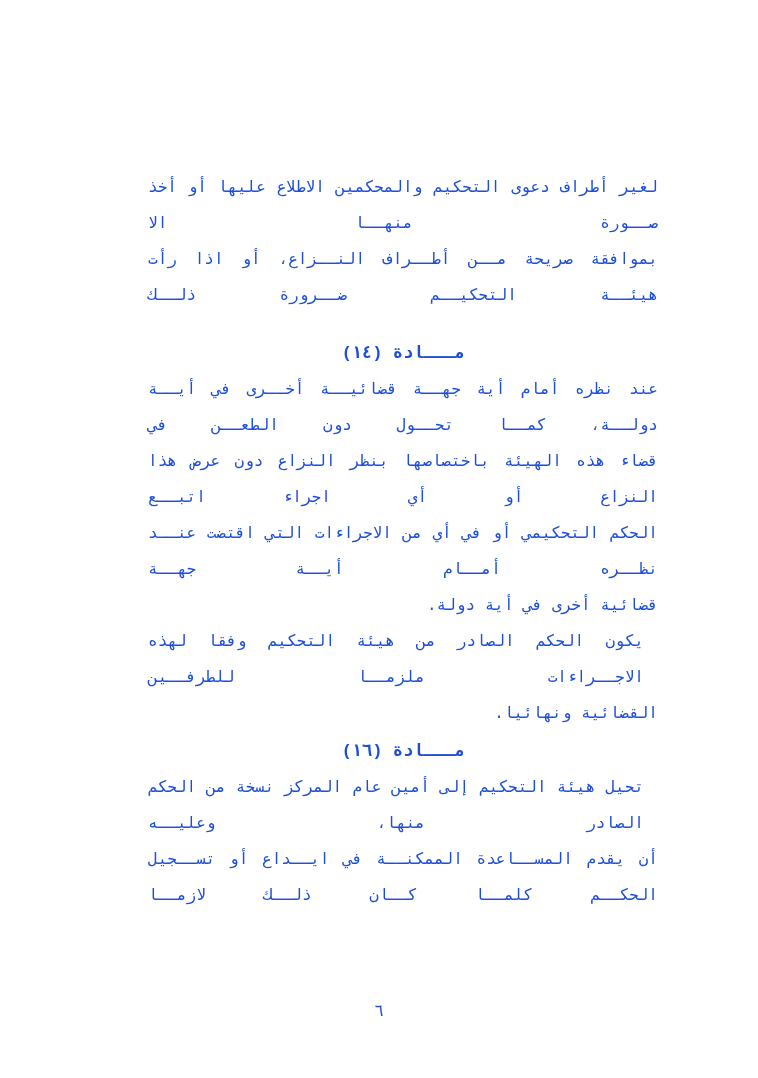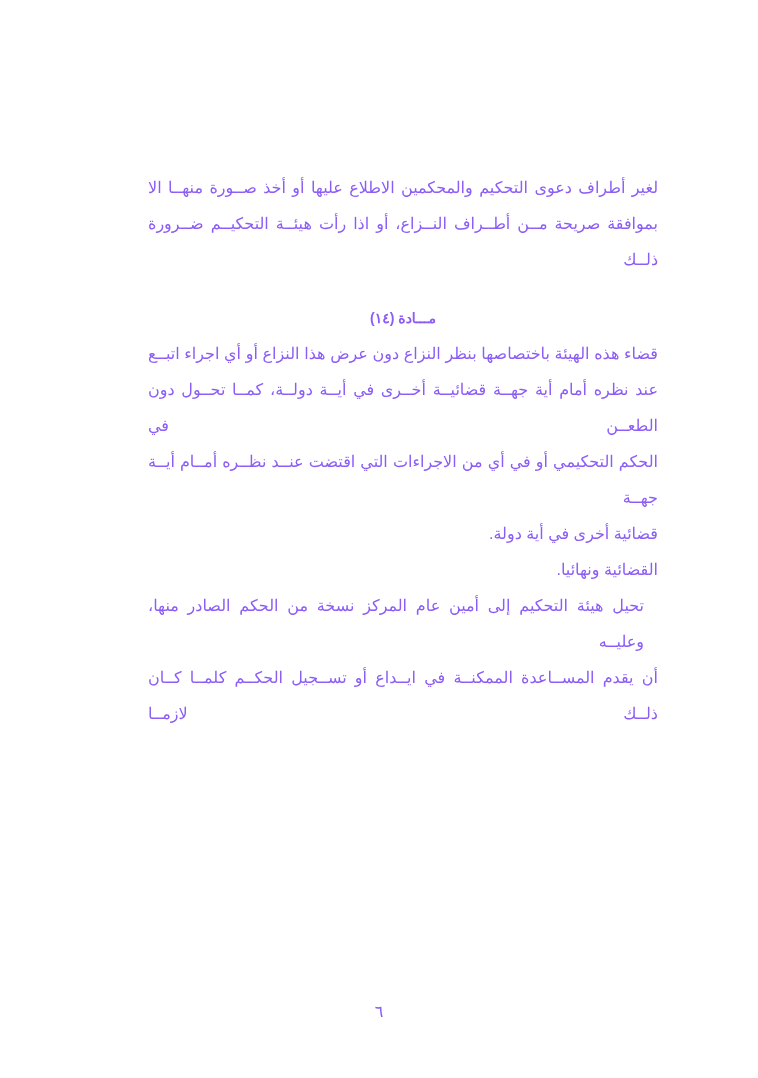--- a/index.html
+++ b/index.html
@@ -6,22 +6,22 @@
     margin: 0;
     padding: 0;
     background: #ffffff;
   }
   .page {
     position: relative;
     width: 758px;
     height: 1078px;
     background: #ffffff;
     overflow: hidden;
-    font-family: Liberation Sans, sans-serif;
-    color: #8b5cf6;
+    font-family: Liberation Mono, monospace;
+    color: #1d4ed8;
   }
   .content {
     position: absolute;
     top: 170px;
     left: 148px;
     width: 510px;
     direction: rtl;
     font-size: 16px;
     line-height: 36px;
   }
@@ -34,21 +34,21 @@
     text-align-last: right;
   }
   .line.indent {
     padding-right: 14px;
   }
   .article-heading,
   .article-subtitle {
     font-weight: bold;
     text-align: center;
     text-align-last: center;
-    font-size: 14px;
+    font-size: 17px;
     line-height: 36px;
   }
   .gap-small  { margin-top: 2px; }
   .gap-medium { margin-top: 22px; }
   .page-number {
     position: absolute;
     top: 1000px;
     left: 0;
     width: 758px;
     text-align: center;
@@ -63,30 +63,32 @@
 <div class="page">
   <div class="content">
 
     <div class="para">
       <div class="line">لغير أطراف دعوى التحكيم والمحكمين الاطلاع عليها أو أخذ صــورة منهــا الا</div>
       <div class="line">بموافقة صريحة مــن أطــراف النــزاع، أو اذا رأت هيئــة التحكيــم ضــرورة ذلــك</div>
     </div>
 
     <div class="article-heading gap-medium">مـــادة (١٤)</div>
     <div class="para">
+      <div class="line">عند نظره أمام أية جهــة قضائيــة أخــرى في أيــة دولــة، كمــا تحــول دون الطعــن في</div>
       <div class="line">قضاء هذه الهيئة باختصاصها بنظر النزاع دون عرض هذا النزاع أو أي اجراء اتبــع</div>
-      <div class="line">عند نظره أمام أية جهــة قضائيــة أخــرى في أيــة دولــة، كمــا تحــول دون الطعــن في</div>
       <div class="line">الحكم التحكيمي أو في أي من الاجراءات التي اقتضت عنــد نظــره أمــام أيــة جهــة</div>
       <div class="line last">قضائية أخرى في أية دولة.</div>
     </div>
 
     <div class="para">
+      <div class="line indent">يكون الحكم الصادر من هيئة التحكيم وفقا لهذه الاجــراءات ملزمــا للطرفــين</div>
       <div class="line last">القضائية ونهائيا.</div>
     </div>
 
+    <div class="article-heading gap-small">مـــادة (١٦)</div>
     <div class="para">
       <div class="line indent">تحيل هيئة التحكيم إلى أمين عام المركز نسخة من الحكم الصادر منها، وعليــه</div>
       <div class="line">أن يقدم المســاعدة الممكنــة في ايــداع أو تســجيل الحكــم كلمــا كــان ذلــك لازمــا</div>
 
     </div>
 
   </div>
 
   <div class="page-number">٦</div>
 </div>

